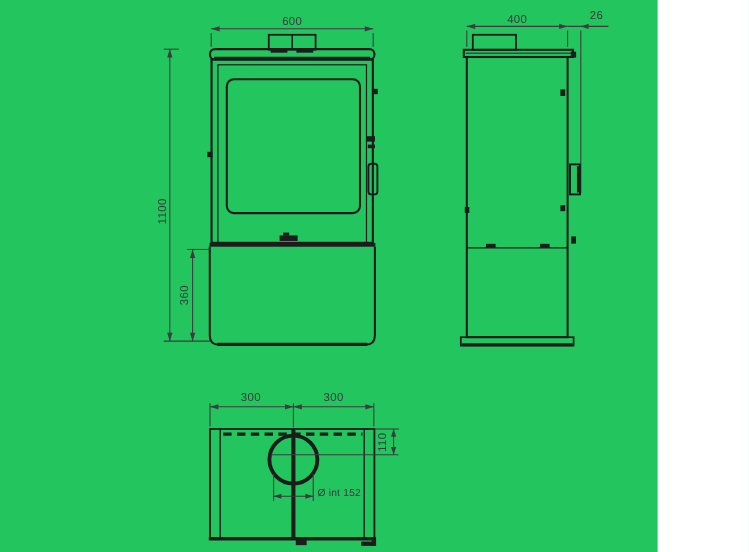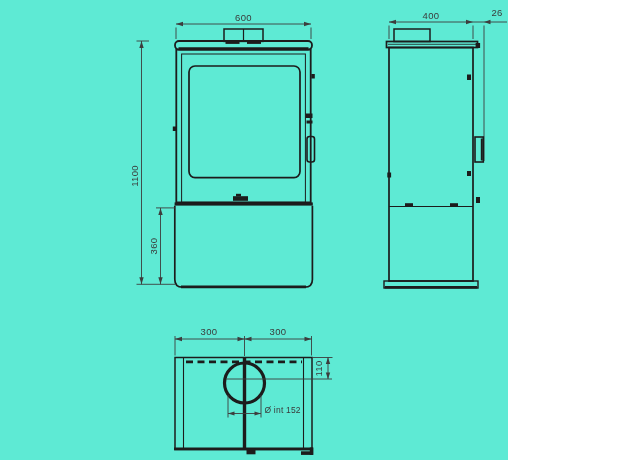--- a/index.html
+++ b/index.html
@@ -1,16 +1,16 @@
 <!DOCTYPE html>
 <html><head>
 <meta charset="utf-8">
 <style>
   html,body{margin:0;padding:0;background:#ffffff;}
-  .canvas{position:relative;width:508px;height:460px;background:#5eead4;overflow:hidden;}
+  .canvas{position:relative;width:548px;height:460px;background:#22c55e;overflow:hidden;}
   svg{display:block;}
   .geo{stroke:#1c1c1c;fill:none;}
   .geo-fill{fill:#1c1c1c;stroke:none;}
   .dim{stroke:#3d3d3d;stroke-width:0.9;fill:none;}
   .dim-arrow{fill:#3d3d3d;stroke:none;}
   .dim-text{font-family:"Liberation Sans",sans-serif;font-size:9.5px;fill:#3a3a3a;letter-spacing:0.3px;}
   .dim-text-small{font-family:"Liberation Sans",sans-serif;font-size:8.5px;fill:#3a3a3a;letter-spacing:0.2px;}
 </style>
 </head>
 <body>

